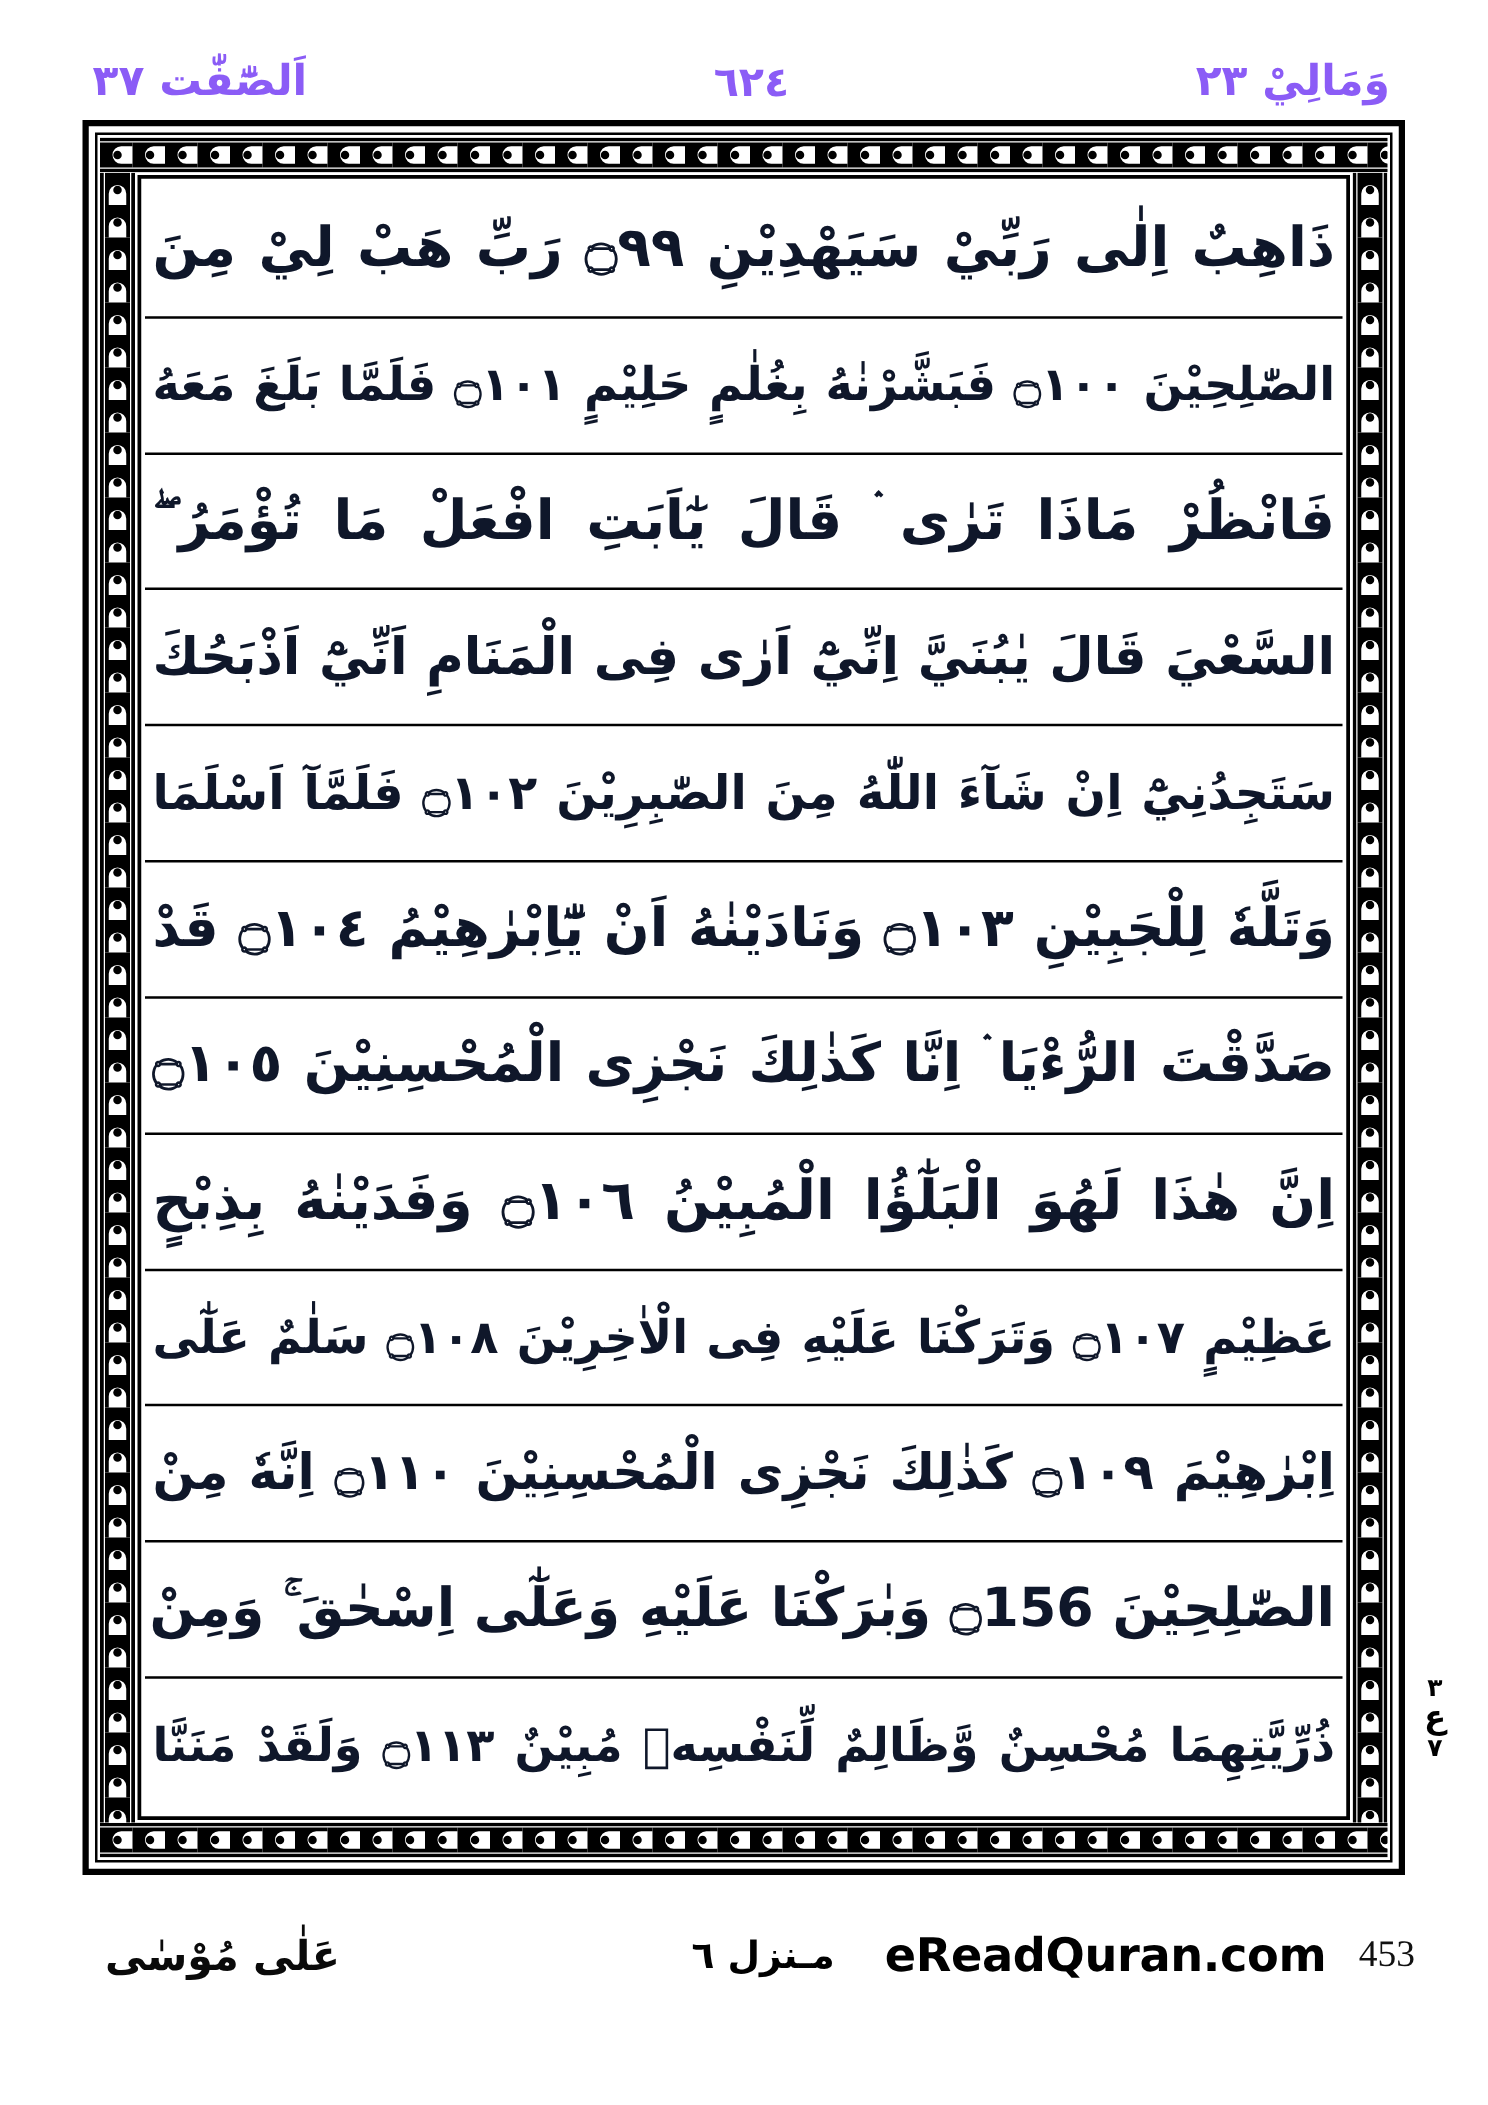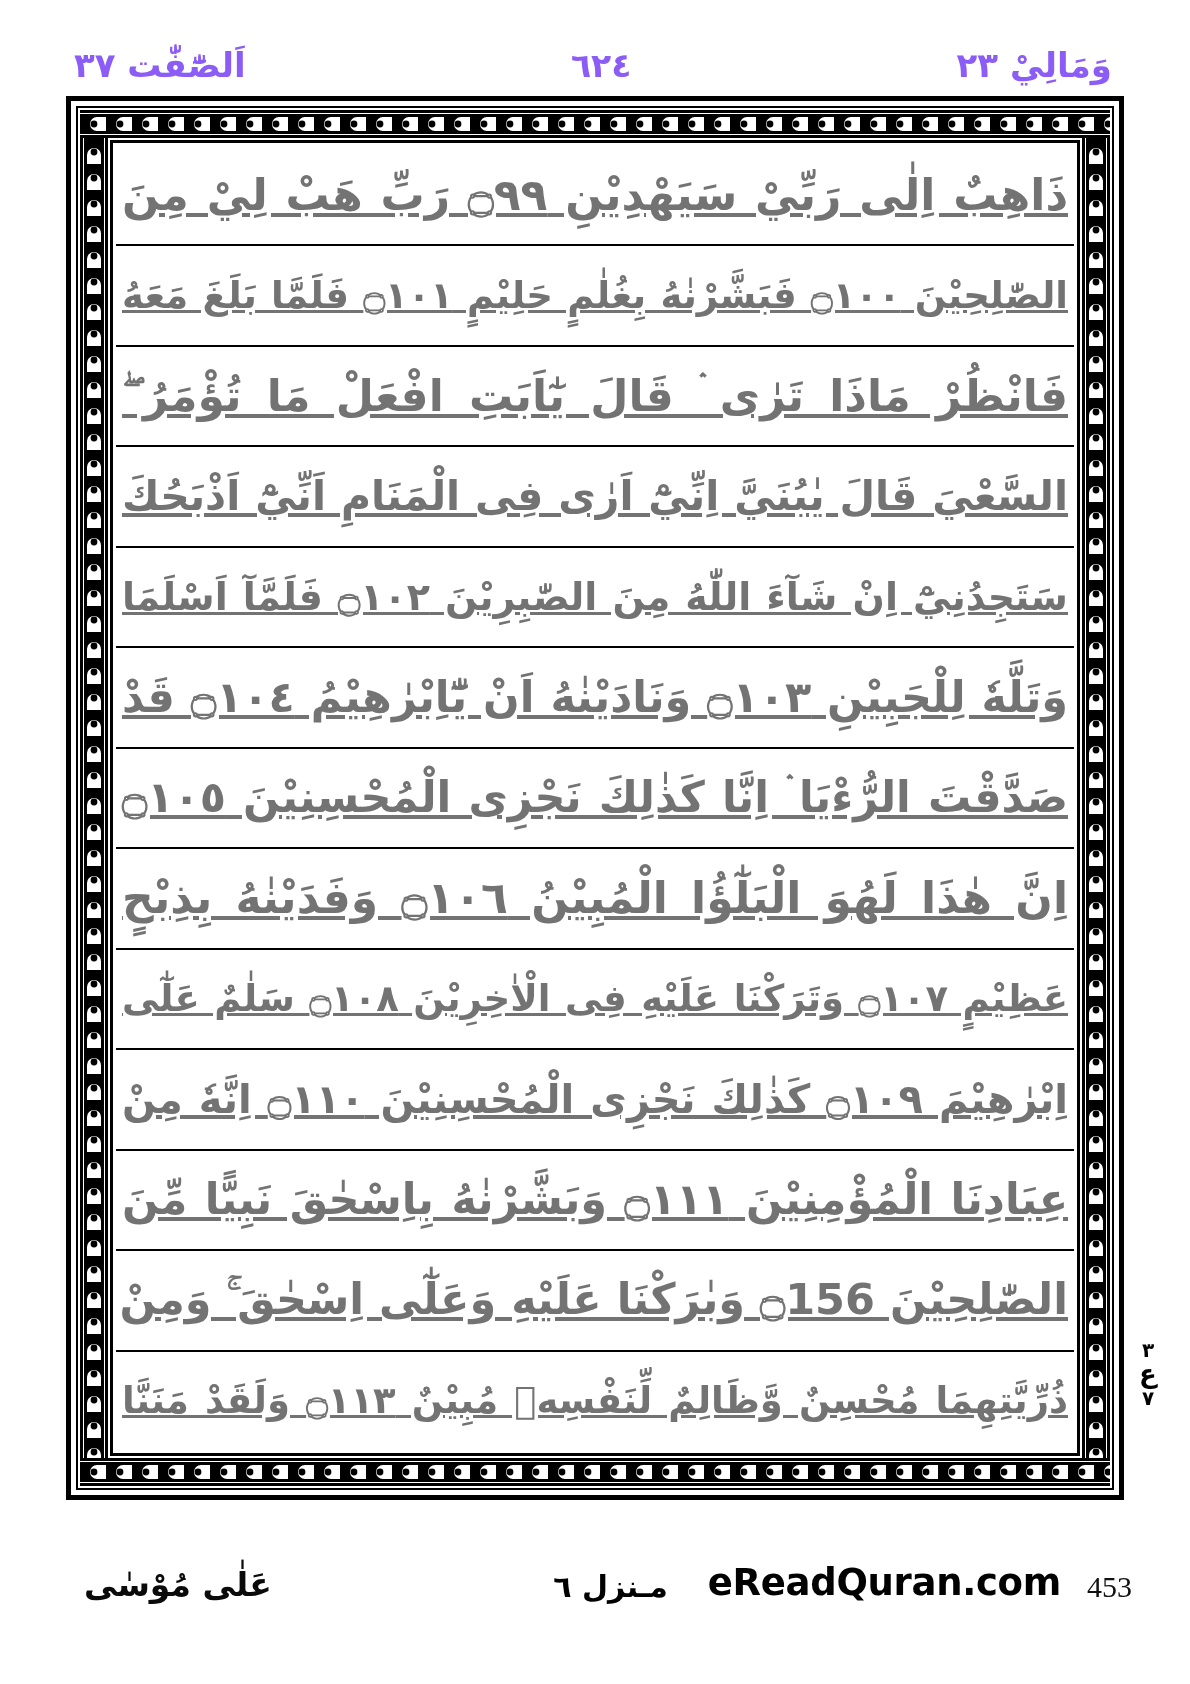--- a/index.html
+++ b/index.html
@@ -90,28 +90,27 @@
   }
   .ayah-line:last-child { border-bottom: none; }
 
   .ayah-text {
     font-family: "DejaVu Sans", "Liberation Sans", sans-serif;
     direction: rtl;
     unicode-bidi: isolate;
     font-size: 43px;
     line-height: 1.02;
     font-weight: 700;
-    color: #737373;
+    color: #0f172a;
     white-space: nowrap;
     width: 100%;
     text-align: justify;
     text-align-last: justify;
     letter-spacing: 0px;
     transform: scaleX(1.0);
-    text-decoration: underline;
   }
 
   
   .side-mark {
     position: absolute;
     right: 20px;
     width: 44px;
     text-align: center;
     direction: rtl;
     font-family: "DejaVu Sans", sans-serif;
@@ -123,21 +122,21 @@
   .side-mark .m-ain  { font-size: 26px; display: block; }
   .side-mark .m-den  { font-size: 20px; display: block; }
 
   
   .page-footer {
     position: absolute;
     left: 66px; right: 58px;
     top: 1524px;
     height: 80px;
     display: flex;
-    align-items: flex-end;
+    align-items: center;
     direction: ltr;
   }
   .ft-left {
     flex: 0 0 auto;
     font-family: "DejaVu Sans", sans-serif;
     font-size: 33px;
     font-weight: 700;
     color: #0a0a0a;
     direction: rtl;
     padding-left: 18px;
@@ -451,23 +450,20 @@
         <div class="ayah-line">
           <div class="ayah-text" style="font-size: 44px;">اِنَّ هٰذَا لَهُوَ الْبَلٰٓؤُا الْمُبِيْنُ ۝١٠٦ وَفَدَيْنٰهُ بِذِبْحٍ</div>
         </div>
         <div class="ayah-line">
           <div class="ayah-text" style="font-size: 37px;">عَظِيْمٍ ۝١٠٧ وَتَرَكْنَا عَلَيْهِ فِى الْاٰخِرِيْنَ ۝١٠٨ سَلٰمٌ عَلٰٓى</div>
         </div>
         <div class="ayah-line">
           <div class="ayah-text" style="font-size: 40px;">اِبْرٰهِيْمَ ۝١٠٩ كَذٰلِكَ نَجْزِى الْمُحْسِنِيْنَ ۝١١٠ اِنَّهٗ مِنْ</div>
         </div>
         <div class="ayah-line">
-          <div class="ayah-text" style="font-size: 43px;">عِبَادِنَا الْمُؤْمِنِيْنَ ۝١١١ وَبَشَّرْنٰهُ بِاِسْحٰقَ نَبِيًّا مِّنَ</div>
-        </div>
-        <div class="ayah-line">
           <div class="ayah-text" style="font-size: 43px;">الصّٰلِحِيْنَ ۝156 وَبٰرَكْنَا عَلَيْهِ وَعَلٰٓى اِسْحٰقَ ۚ وَمِنْ</div>
         </div>
         <div class="ayah-line">
           <div class="ayah-text" style="font-size: 37px;">ذُرِّيَّتِهِمَا مُحْسِنٌ وَّظَالِمٌ لِّنَفْسِهٖ مُبِيْنٌ ۝١١٣ وَلَقَدْ مَنَنَّا</div>
         </div>
       </div>
     </div>
   </div>
 </div>
 

